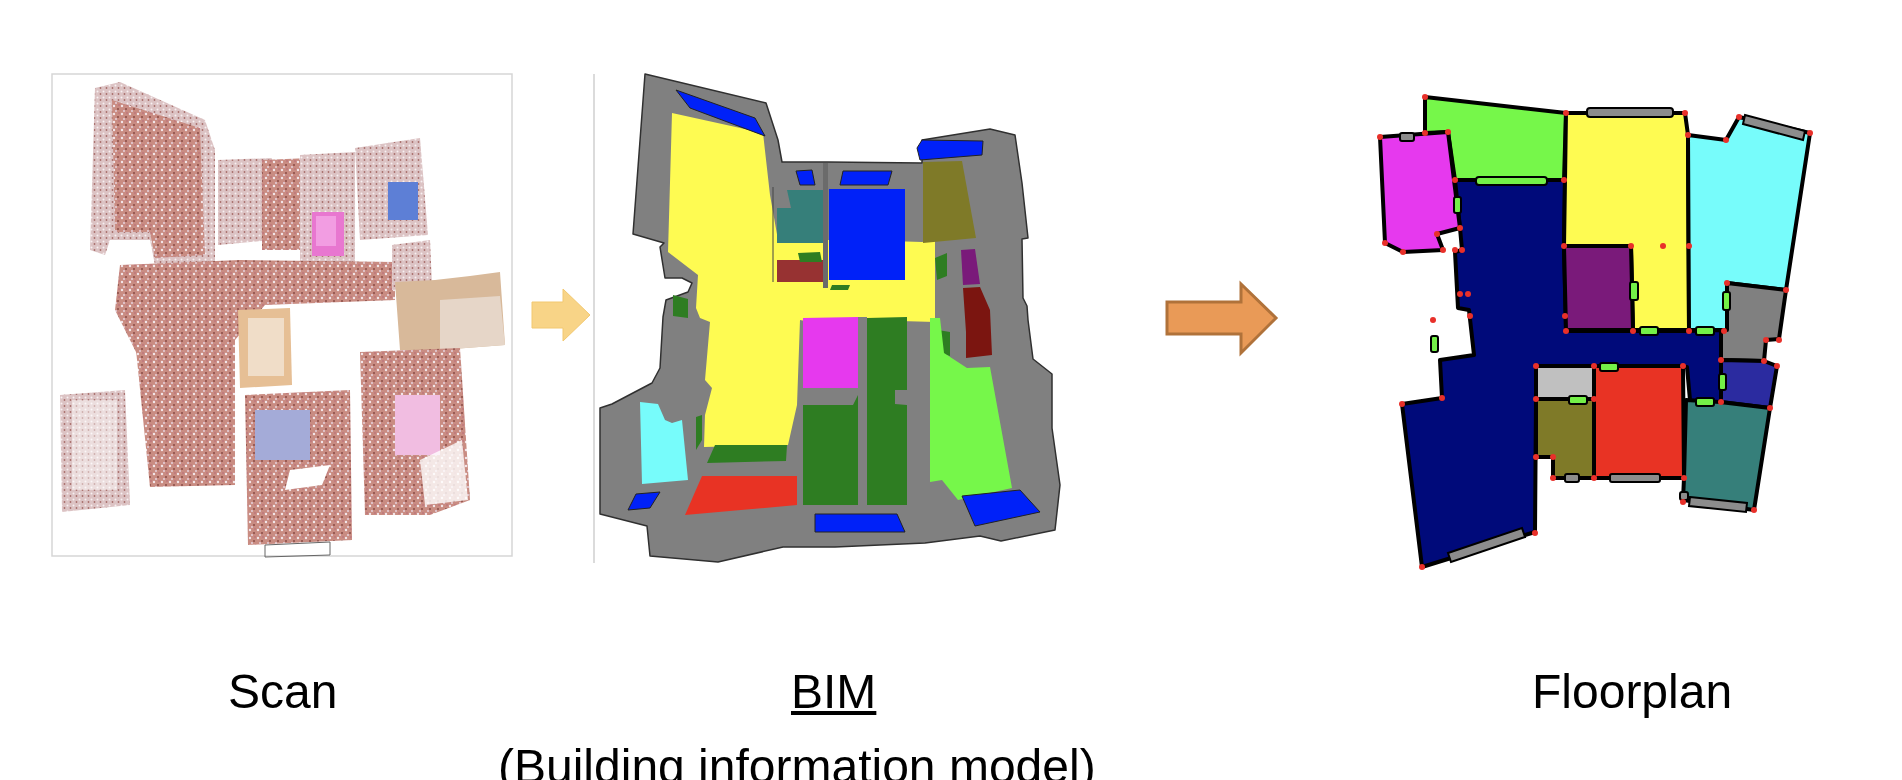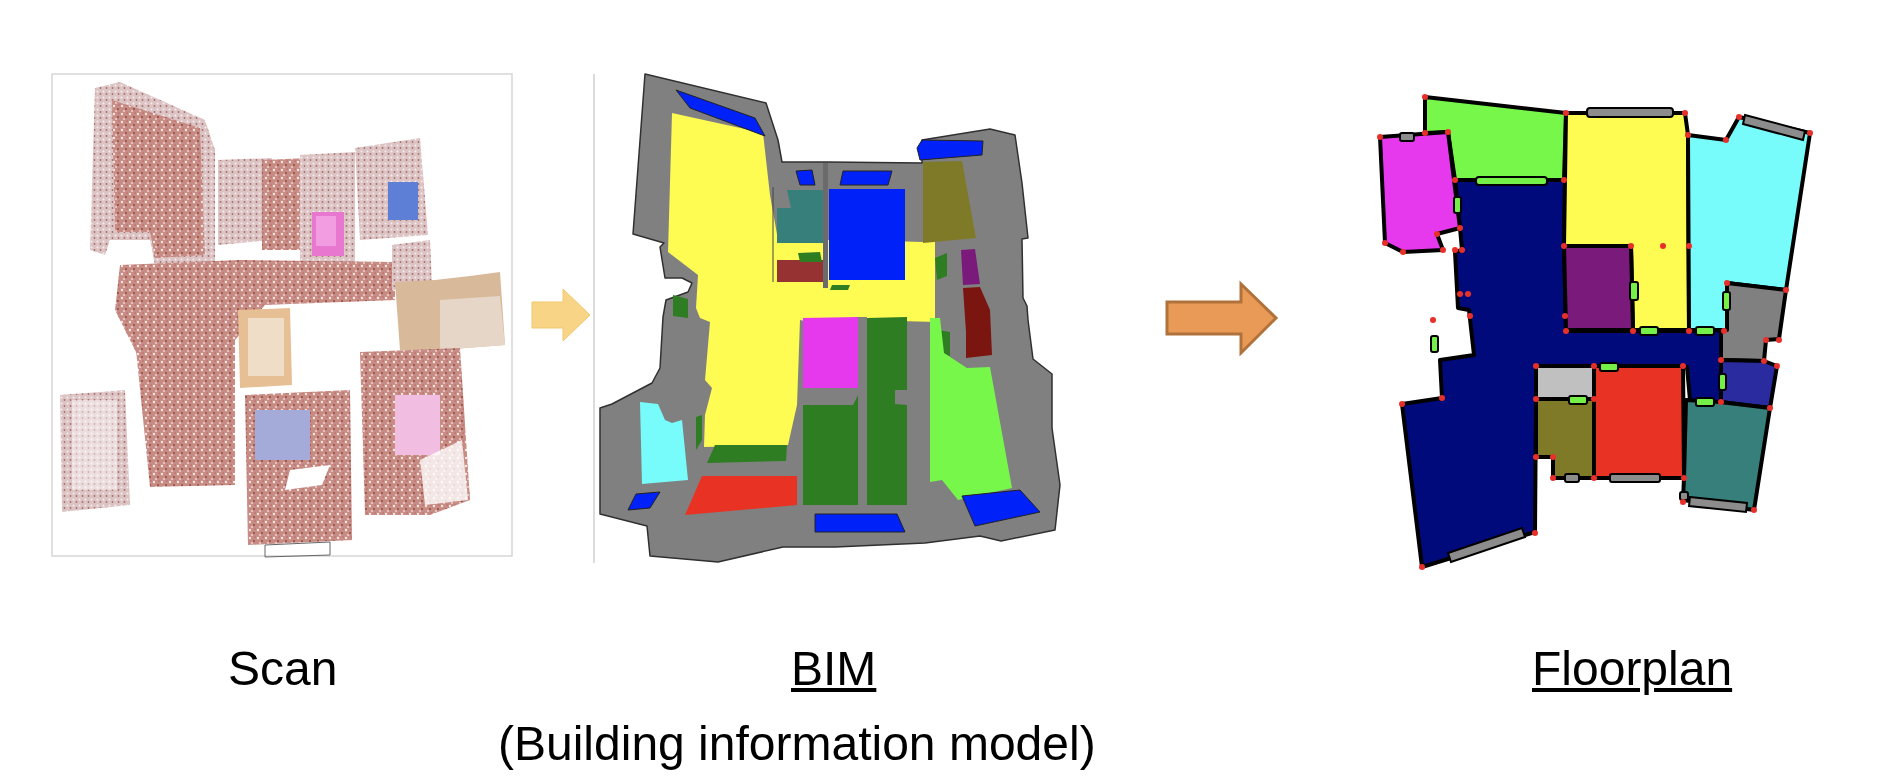--- a/index.html
+++ b/index.html
@@ -1,18 +1,18 @@
 <!DOCTYPE html>
 <html><head>
 <meta charset="utf-8">
 <style>
   html, body { margin:0; padding:0; background:#ffffff; }
   body { width:1902px; height:780px; position:relative; overflow:hidden; font-family:"Liberation Sans", sans-serif; }
   .panel { position:absolute; }
-  .label { position:absolute; color:#000; font-size:48px; line-height:1; white-space:nowrap; }
+  .label { position:absolute; color:#000; font-size:48px; line-height:1; white-space:nowrap;margin-top:23px; }
   svg { position:absolute; left:0; top:0; }
 </style>
 </head>
 <body>
 
 <div class="panel" style="left:0;top:0;width:1902px;height:780px;pointer-events:none;">
   <svg width="1902" height="780">
     <defs>
       <pattern id="noise" width="8" height="8" patternUnits="userSpaceOnUse">
         <rect width="8" height="8" fill="#c98c82"></rect>
@@ -243,13 +243,13 @@
       <circle cx="1754" cy="510" r="3"></circle>
         <circle cx="1535" cy="533" r="3"></circle>
         <circle cx="1422" cy="567" r="3"></circle>
     </g>
   </svg>
 </div>
 
 <div class="label" style="left:228px;top:645px;">Scan</div>
 <div class="label" style="left:791px;top:645px;text-decoration:underline;">BIM</div>
 <div class="label" style="left:498px;top:720px;">(Building information model)</div>
-<div class="label" style="left:1532px;top:645px;text-decoration:underline;">Floorplan</div>
+<div class="label" style="left:1532px;top:645px;">Floorplan</div>
 
 </body></html>

